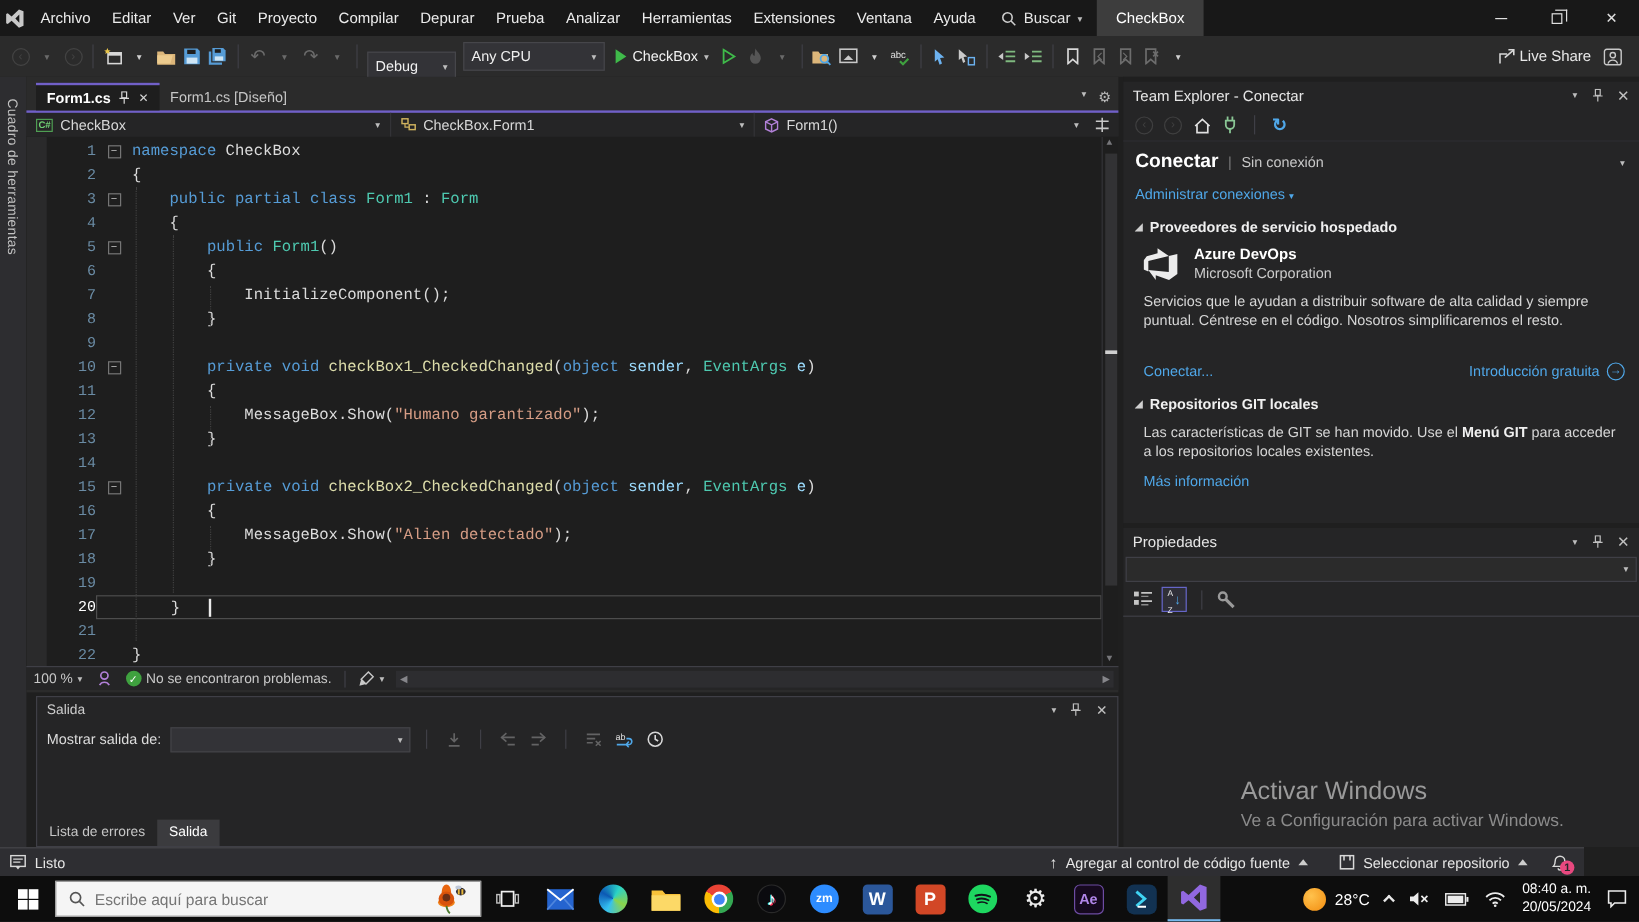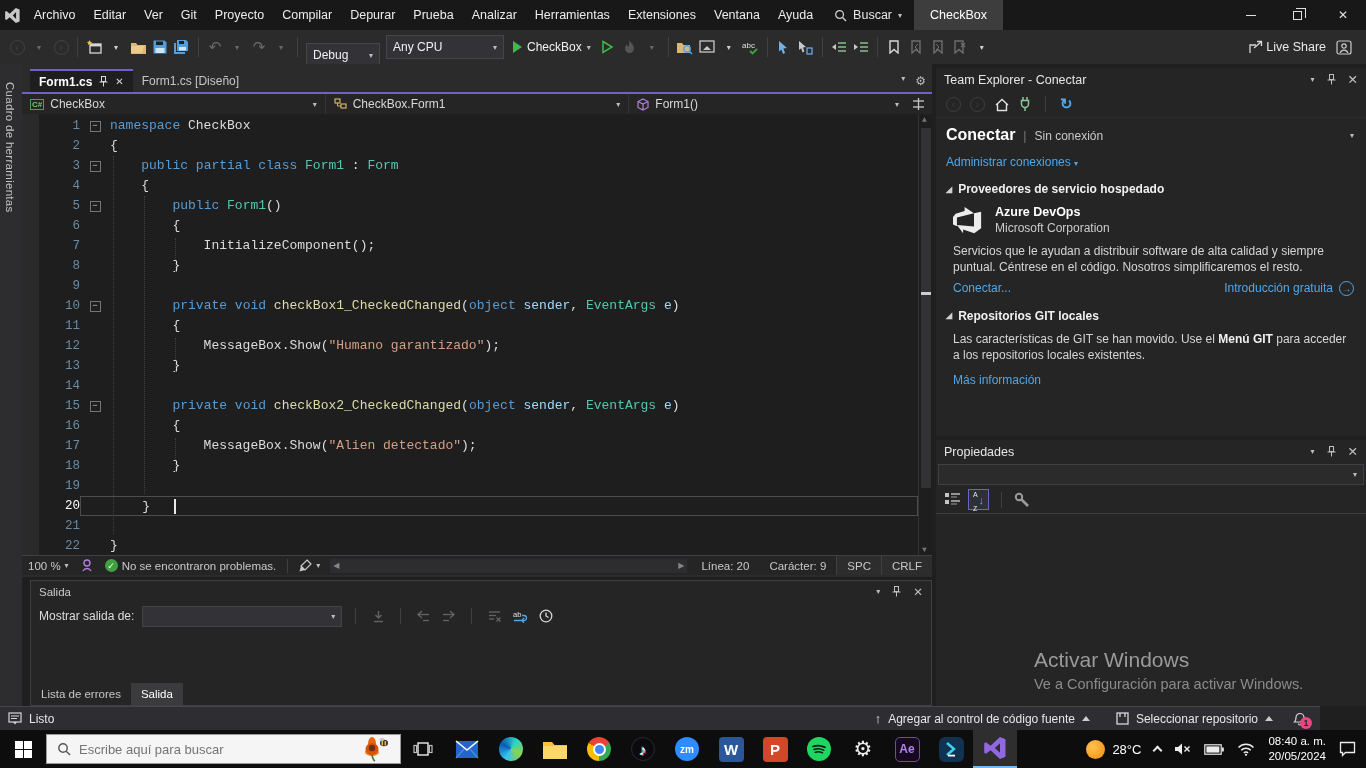--- a/index.html
+++ b/index.html
@@ -101,21 +101,21 @@
   .connect-sub { font-size:12px; color:#c8c8c8; }
   .connect-row .chev { margin-left:auto; align-self:center; }
   .link { color:#4fa7e8; }
   .sec-head { display:flex; align-items:center; gap:6px; color:#f0f0f0; font-weight:bold; font-size:12px; margin-top:13px; }
   .tri { font-size:8px; color:#d0d0d0; }
   .azure-card { margin-top:9px; padding-left:7px; }
   .az-row { display:flex; gap:12px; align-items:center; }
   .az-name { color:#ffffff; font-weight:bold; font-size:12.5px; }
   .az-vendor { color:#cccccc; font-size:12px; margin-top:2px; }
   .az-desc { color:#d6d6d6; font-size:12px; line-height:1.32; margin-top:9px; }
-  .az-links { display:flex; margin-top:5px; }
+  .az-links { display:flex; margin-top:26px; }
   .intro-wrap { margin-left:auto; display:flex; align-items:center; gap:6px; }
   .circle-arrow { width:15px; height:15px; border:1.5px solid #4fa7e8; border-radius:50%; color:#4fa7e8; font-size:10px; display:flex; align-items:center; justify-content:center; }
   .git-text { color:#d6d6d6; font-size:12px; line-height:1.35; margin-top:8px; padding-left:7px; }
   .git-more { margin-top:10px; padding-left:7px; }
   .prop-combo { height:21px; background:#2b2b2b; border:1px solid #3f3f46; margin:1px 2px; display:flex; align-items:center; justify-content:flex-end; padding:0 6px; }
   .prop-toolbar { height:28px; display:flex; align-items:center; gap:7px; padding:0 8px; border-bottom:1px solid #3f3f46; }
   .sortaz { width:21px; height:21px; border:1px solid #6666c8; background:#2f2f38; display:flex; align-items:center; justify-content:center; gap:1px; }
   .azl { font-size:7px; color:#e8e8e8; line-height:7px; }
   .watermark { position:absolute; left:98px; top:208px; }
   .wm1 { font-size:21px; color:#9a9a9a; }
@@ -620,34 +620,20 @@
       <svg width="13" height="13" viewBox="0 0 13 13">
           <path d="M8 1 L12 5 L6 11 L2 7 Z" fill="none" stroke="#c8c8c8" stroke-width="1.2"></path>
           <path d="M2 7 L0.5 12.5 L6 11" fill="#c8c8c8"></path>
         </svg>
       <span class="chev">▾</span>
     </div>
     <div class="hscroll">
       <span class="ar" style="left:3px;">◀</span>
       <span class="ar" style="right:3px;">▶</span>
     </div>
-    <div class="eds-right">
-      <div class="eds-cell">
-          <span>Línea: 20</span>
-        </div>
-      <div class="eds-cell">
-          <span>Carácter: 9</span>
-        </div>
-      <div class="eds-cell eds-btn">
-          <span>SPC</span>
-        </div>
-      <div class="eds-cell eds-btn">
-          <span>CRLF</span>
-        </div>
-    </div>
   </div>
 </div>
 
 <div class="output">
   <div class="out-title">
     <span>Salida</span>
     <div class="pan-icons">
       <span class="chev">▾</span>
       <span>
         <svg width="9" height="11" viewBox="0 0 9 11">

